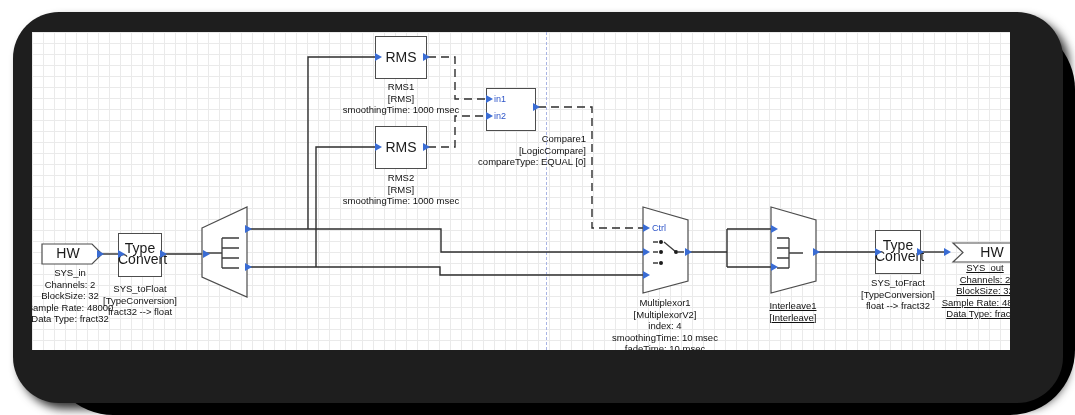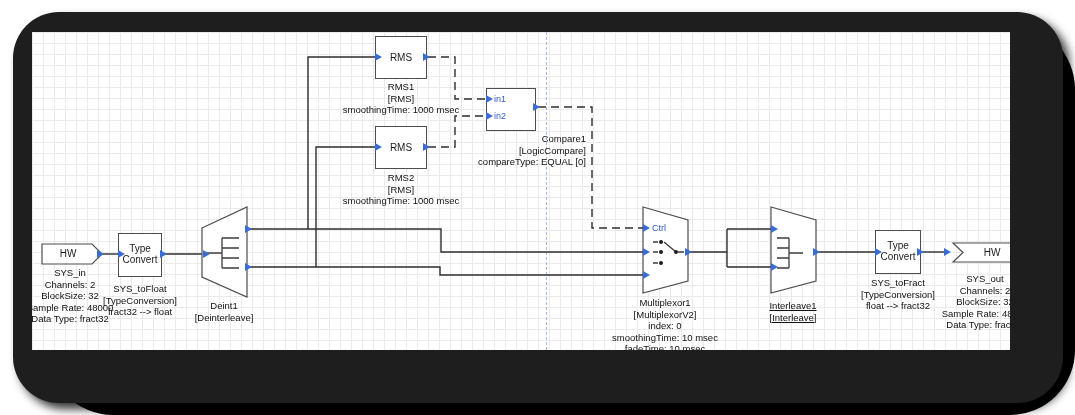--- a/index.html
+++ b/index.html
@@ -25,21 +25,21 @@
   svg.layer { position:absolute; left:0; top:0; width:978px; height:318px; }
   .wire  { stroke:#2e2e2e; stroke-width:1.4; fill:none; }
   .wire-dashed { stroke:#2e2e2e; stroke-width:1.4; fill:none; stroke-dasharray:8 5; }
   .shape { fill:#ffffff; stroke:#4d4d4d; stroke-width:1.2; }
   .icon-stroke { stroke:#3c3c3c; stroke-width:1.3; fill:none; }
   .icon-dot { fill:#1c1c1c; }
 
   .block-rect { position:absolute; background:#fff; border:1px solid #4d4d4d; }
   .block-hit  { position:absolute; background:transparent; }
 
-  .glyph { position:absolute; text-align:center; color:#1b1b1b; font-size:10px;
+  .glyph { position:absolute; text-align:center; color:#1b1b1b; font-size:14px;
            line-height:11px; }
   .caption { position:absolute; text-align:center; color:#111; font-size:9.5px;
              line-height:11.5px; white-space:nowrap; }
   .caption div { white-space:nowrap; }
 
   .port { position:absolute; width:0; height:0;
           border-top:4px solid transparent; border-bottom:4px solid transparent;
           border-left:7px solid #3a6cd4; }
   .port-label { position:absolute; color:#2f56c8; font-size:9px; line-height:10px;text-align:center; }
 </style>
@@ -156,24 +156,20 @@
       <div>Sample Rate: 48000</div>
       <div>Data Type: fract32</div>
     </div>
 
     <div class="caption" style="left:33px; top:251px; width:150px;">
       <div>SYS_toFloat</div>
       <div>[TypeConversion]</div>
       <div>fract32 --&gt; float</div>
     </div>
 
-    <div class="caption" style="left:117px; top:268px; width:150px;">
-      <div>Deint1</div>
-      <div>[Deinterleave]</div>
-    </div>
 
     <div class="caption" style="left:294px; top:49px; width:150px;">
       <div>RMS1</div>
       <div>[RMS]</div>
       <div>smoothingTime: 1000 msec</div>
     </div>
 
     <div class="caption" style="left:294px; top:140px; width:150px;">
       <div>RMS2</div>
       <div>[RMS]</div>
@@ -182,37 +178,37 @@
 
     <div class="caption" style="left:404px; top:101px; width:150px;text-align:right;">
       <div>Compare1</div>
       <div>[LogicCompare]</div>
       <div>compareType: EQUAL [0]</div>
     </div>
 
     <div class="caption" style="left:558px; top:265px; width:150px;">
       <div>Multiplexor1</div>
       <div>[MultiplexorV2]</div>
-      <div>index: 0</div>
+      <div>index: 4</div>
       <div>smoothingTime: 10 msec</div>
       <div>fadeTime: 10 msec</div>
     </div>
 
     <div class="caption" style="left:686px; top:268px; width:150px;text-decoration:underline;">
       <div>Interleave1</div>
       <div>[Interleave]</div>
     </div>
 
     <div class="caption" style="left:791px; top:245px; width:150px;">
       <div>SYS_toFract</div>
       <div>[TypeConversion]</div>
       <div>float --&gt; fract32</div>
     </div>
 
-    <div class="caption" style="left:878px; top:241px; width:150px;">
+    <div class="caption" style="left:878px; top:230px; width:150px;text-decoration:underline;">
       <div>SYS_out</div>
       <div>Channels: 2</div>
       <div>BlockSize: 32</div>
       <div>Sample Rate: 48000</div>
       <div>Data Type: fract32</div>
     </div>
 
   </div>
 </div>
 

